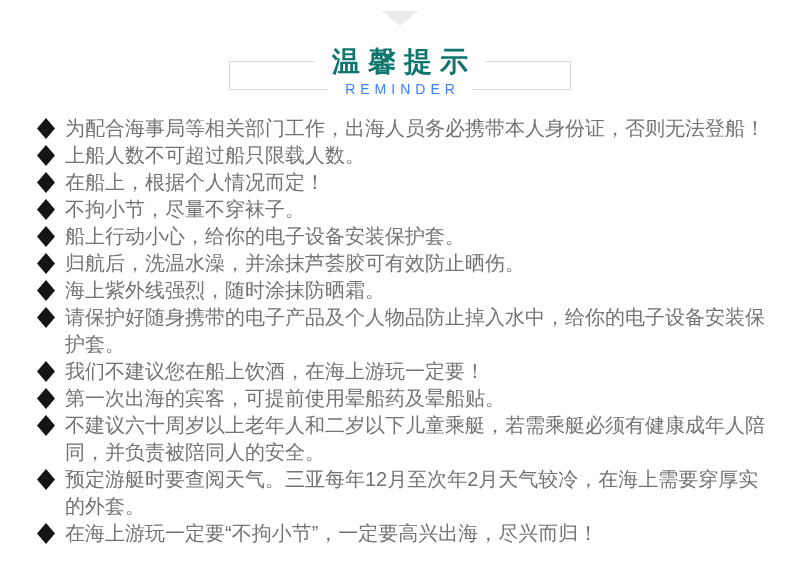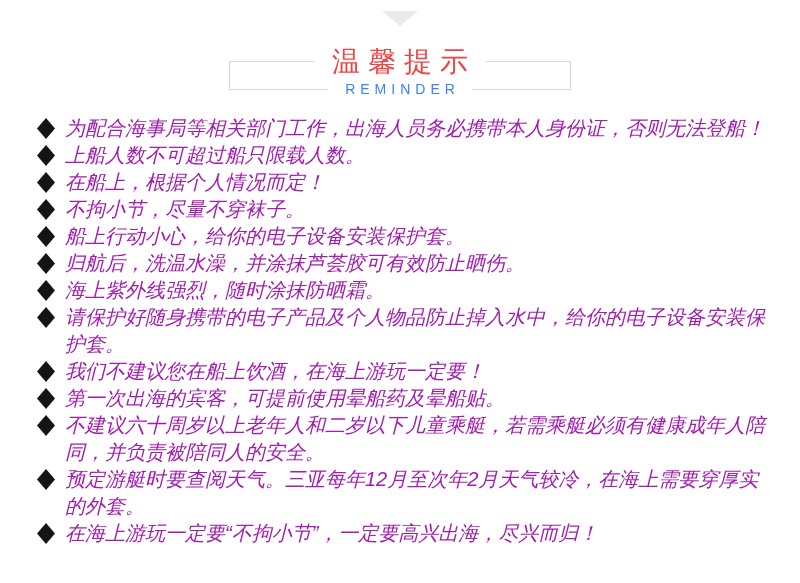--- a/index.html
+++ b/index.html
@@ -24,22 +24,22 @@
     width:342px; height:29px;
     margin:35px auto 0;
     border:1px solid #d9d9d9;
   }
   .title {
     position:absolute; top:0; left:50%;
     transform:translate(-50%,-50%);
     background:#fff;
     padding:0 10px;
     white-space:nowrap;
-    font-size:28px; font-weight:normal;
-    color:#ef4444;
+    font-size:28px; font-weight:bold;
+    color:#0f766e;
     letter-spacing:8px; text-indent:8px;
     line-height:1.1;
   }
   .subtitle {
     position:absolute; bottom:0; left:50%;
     transform:translate(-50%,50%);
     background:#fff;
     padding:0 12px;
     white-space:nowrap;
     font-size:14px;
@@ -51,23 +51,22 @@
   
   .tips {
     list-style:none;
     margin:25px 35px 0 37px;
   }
   .tip {
     position:relative;
     padding-left:28px;
     font-size:20px;
     line-height:27px;
-    color:#a21caf;
+    color:#737373;
     letter-spacing:0;
-    font-style:italic;
   }
   .bullet {
     position:absolute; left:0; top:3px;
     width:18px; height:21px;
     background:#141414;
     -webkit-clip-path:polygon(50% 0, 100% 50%, 50% 100%, 0 50%);
     clip-path:polygon(50% 0, 100% 50%, 50% 100%, 0 50%);
   }
 </style>
 </head>

